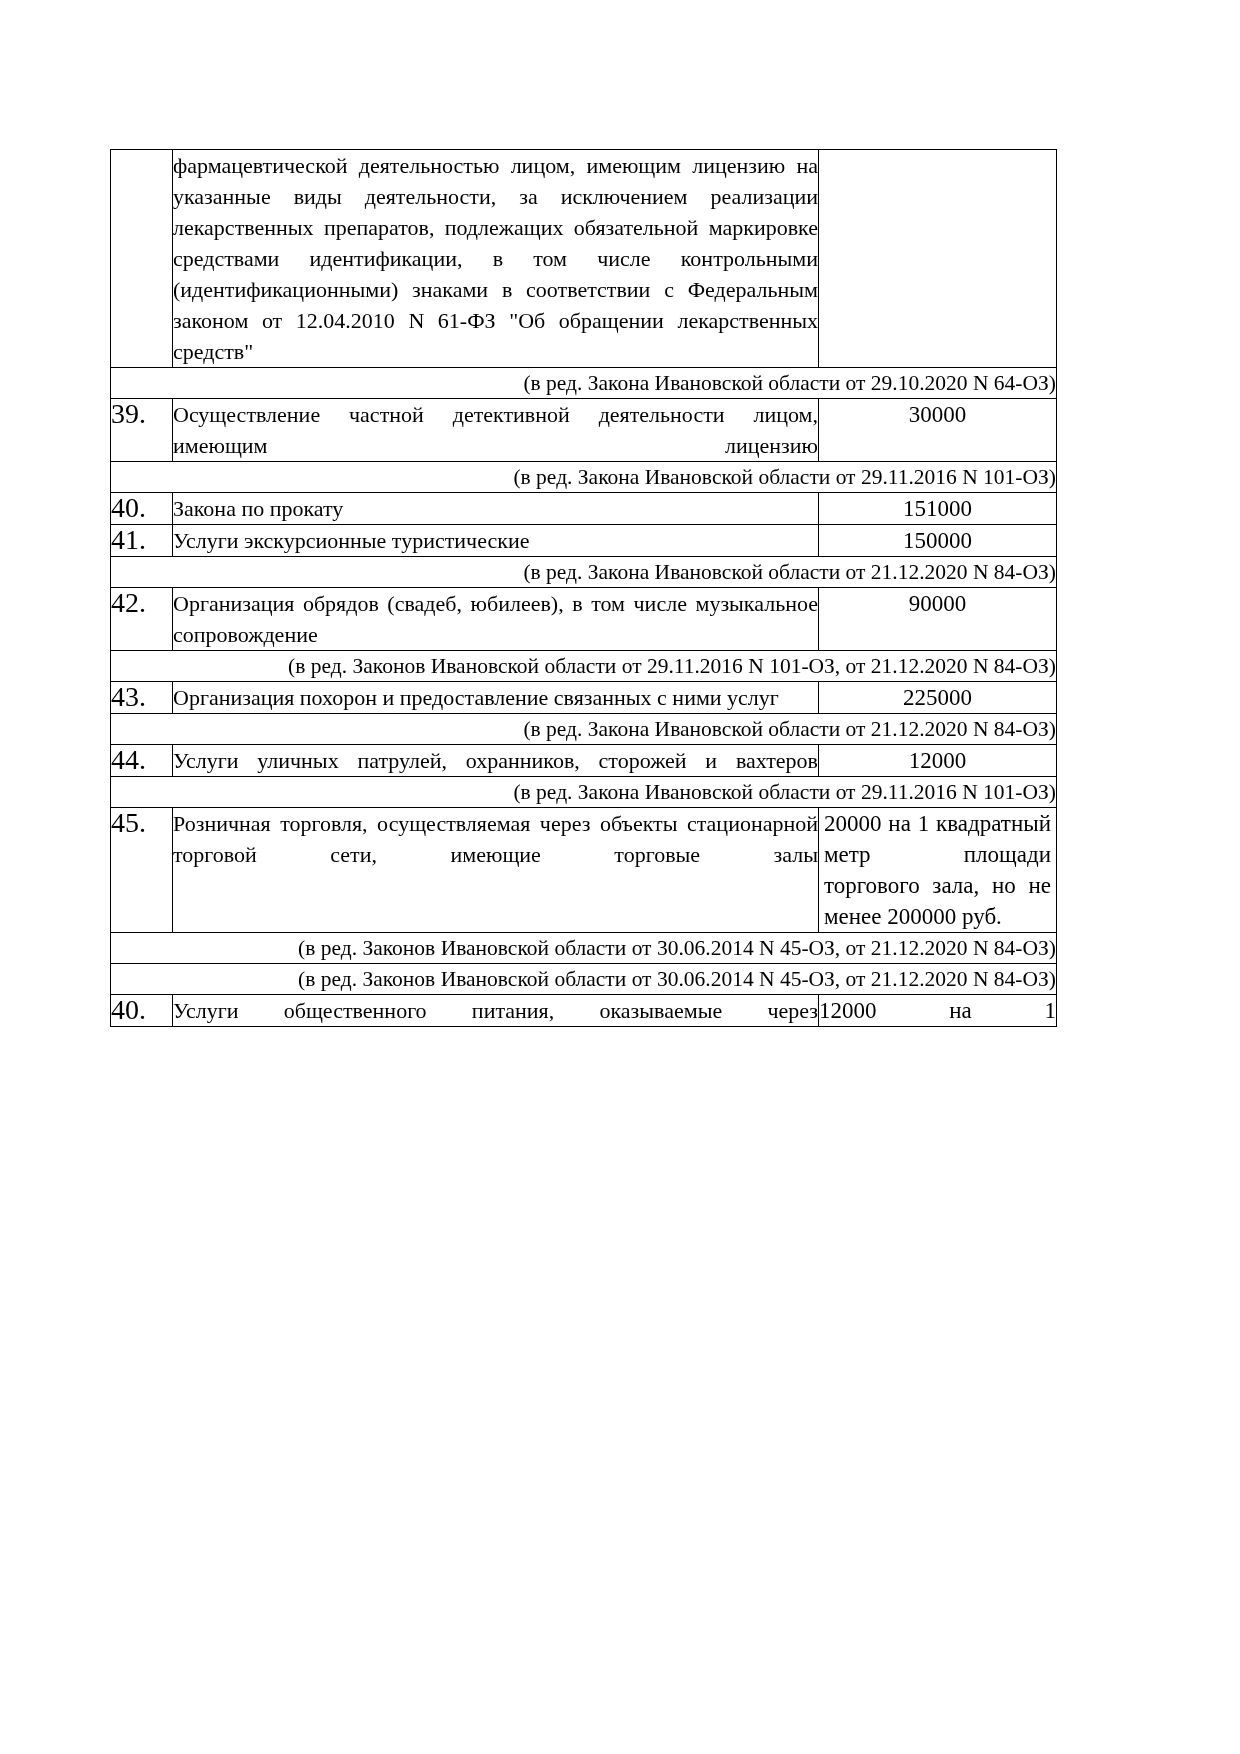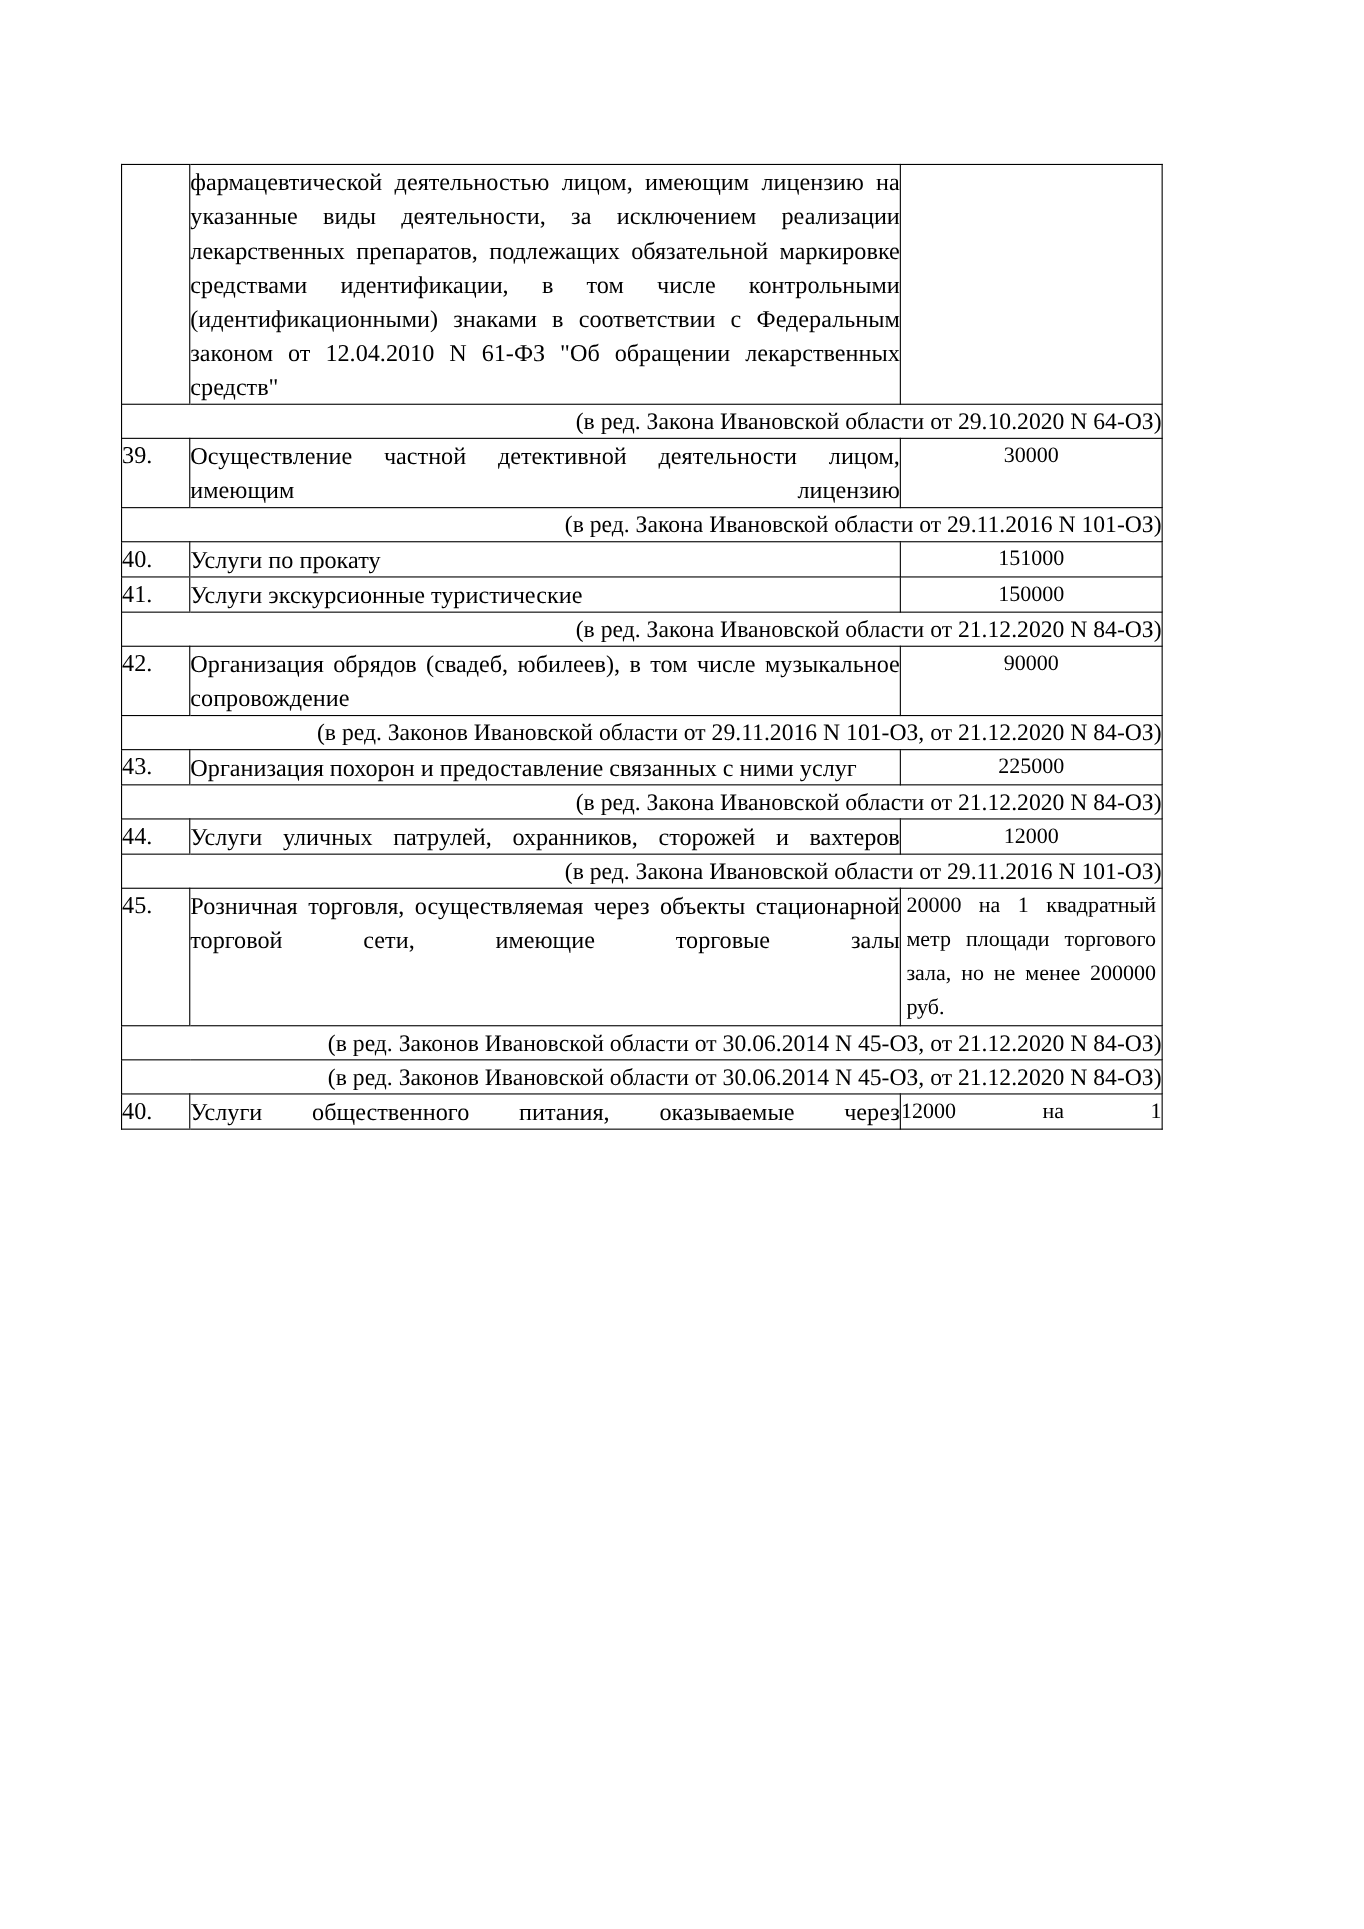--- a/index.html
+++ b/index.html
@@ -38,42 +38,42 @@
     padding: 0;
     vertical-align: top;
   }
 
   
   col.c-num   { width: 62px; }
   col.c-desc  { width: 646px; }
   col.c-value { width: 238px; }
 
   .cell-num {
-    font-size: 22px;
+    font-size: 28px;
     line-height: 30px;
     padding: 9px 0 12px 9px;
     text-align: left;
     border-right: none !important;
   }
 
   .cell-desc {
     font-size: 22px;
     line-height: 31px;
     padding: 9px 10px 12px 11px;
     text-align: justify;
     text-align-last: left;
     hyphens: none;
     border-left: 1.6px solid #000000 !important;
   }
   .cell-desc.force-just {
     text-align-last: justify;
   }
 
   .cell-value {
-    font-size: 20px;
+    font-size: 23px;
     line-height: 31px;
     padding: 9px 8px 12px 8px;
     text-align: center;
   }
   .cell-value.just {
     text-align: justify;
     text-align-last: left;
     padding-left: 5px;
     padding-right: 5px;
   }
@@ -116,21 +116,21 @@
         <td class="cell-num">39.</td>
         <td class="cell-desc force-just">Осуществление частной детективной деятельности лицом, имеющим лицензию</td>
         <td class="cell-value">30000</td>
       </tr>
       <tr>
         <td class="note-cell" colspan="3">(в ред. Закона Ивановской области от 29.11.2016 N 101-ОЗ)</td>
       </tr>
 
       <tr>
         <td class="cell-num">40.</td>
-        <td class="cell-desc">Услуги по прокату</td>
+        <td class="cell-desc">Закона по прокату</td>
         <td class="cell-value">151000</td>
       </tr>
 
       <tr>
         <td class="cell-num">41.</td>
         <td class="cell-desc">Услуги экскурсионные туристические</td>
         <td class="cell-value">150000</td>
       </tr>
       <tr>
         <td class="note-cell" colspan="3">(в ред. Закона Ивановской области от 21.12.2020 N 84-ОЗ)</td>

